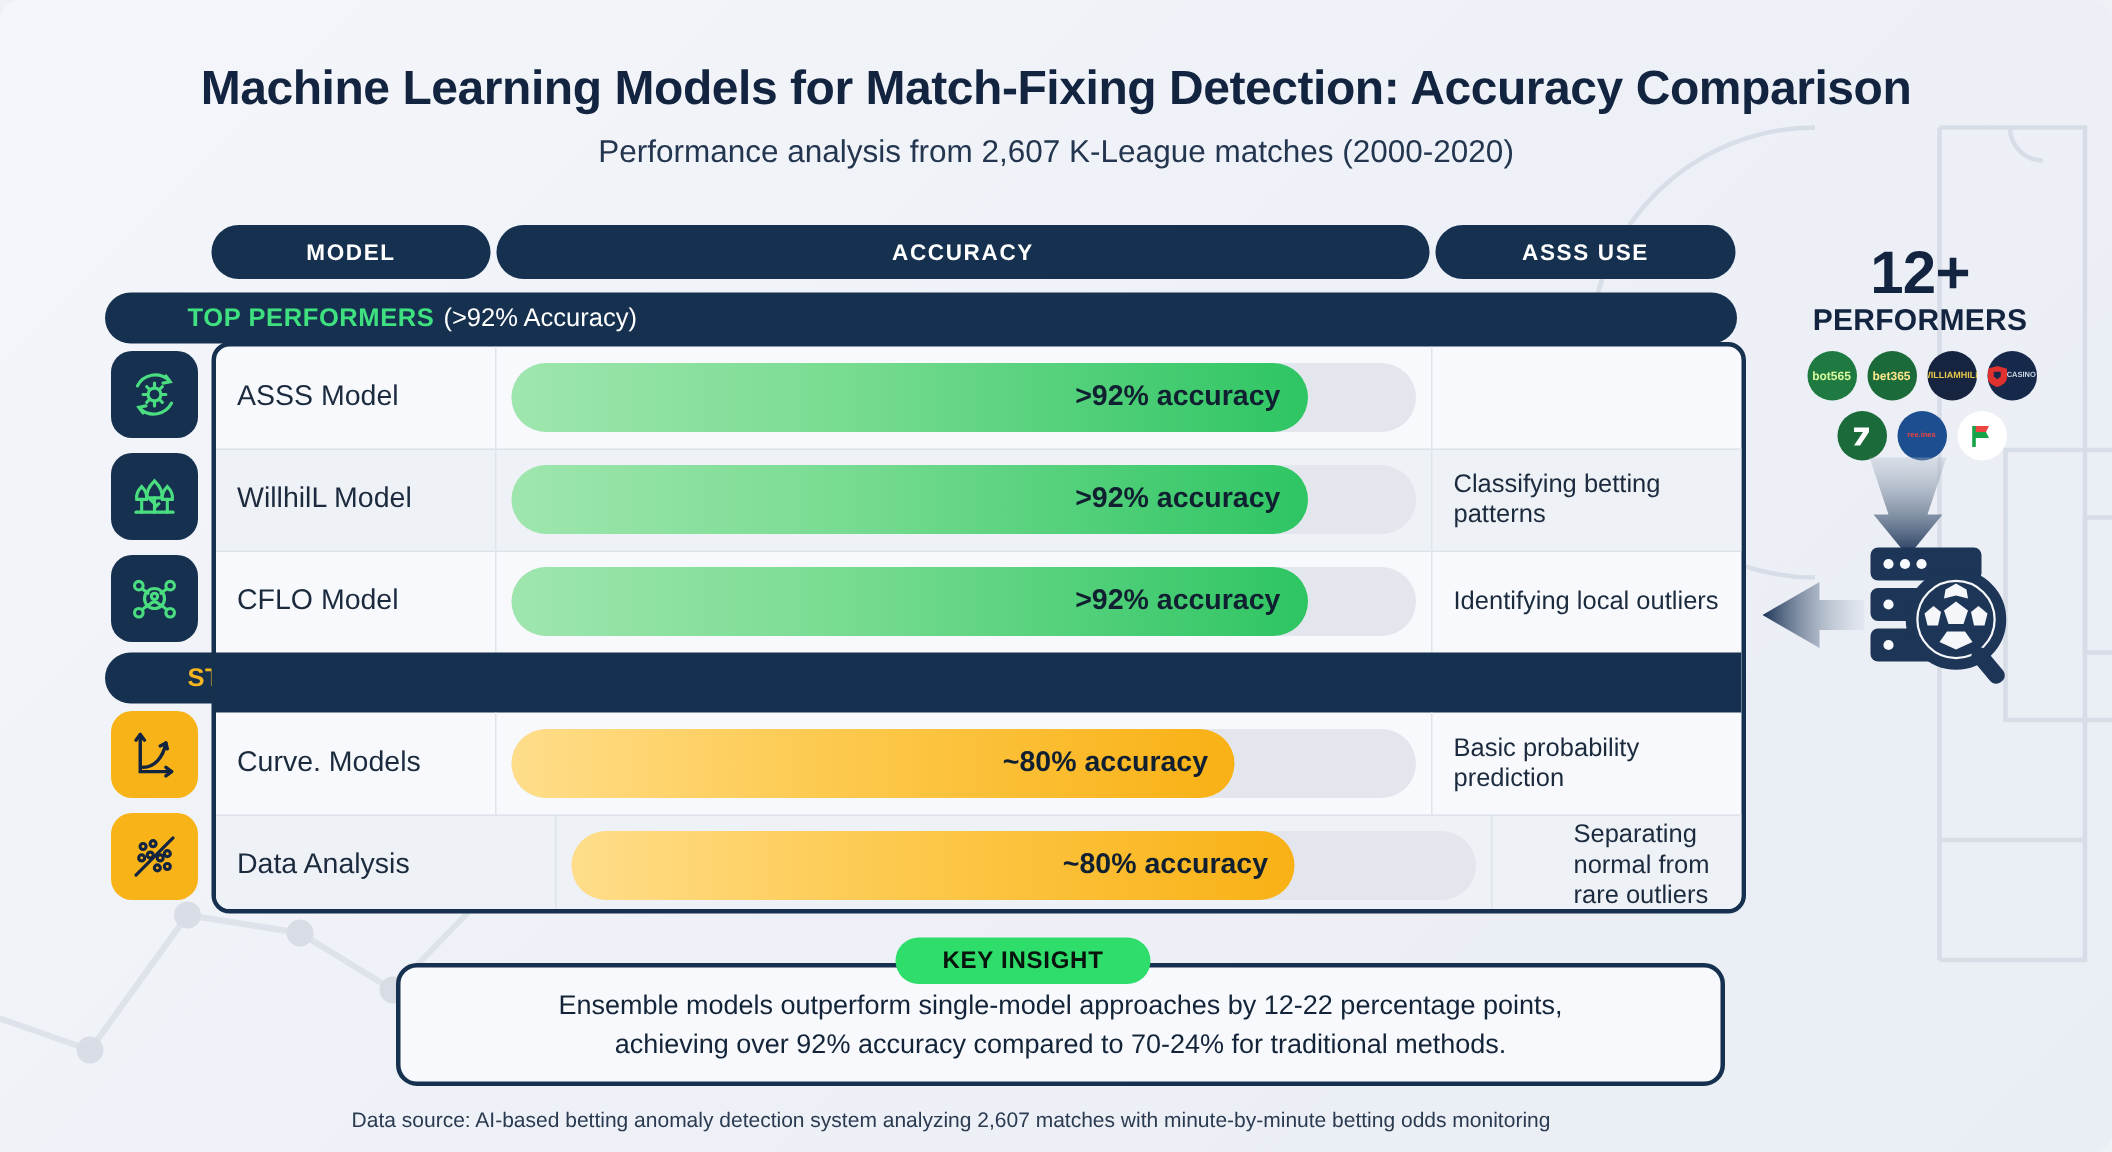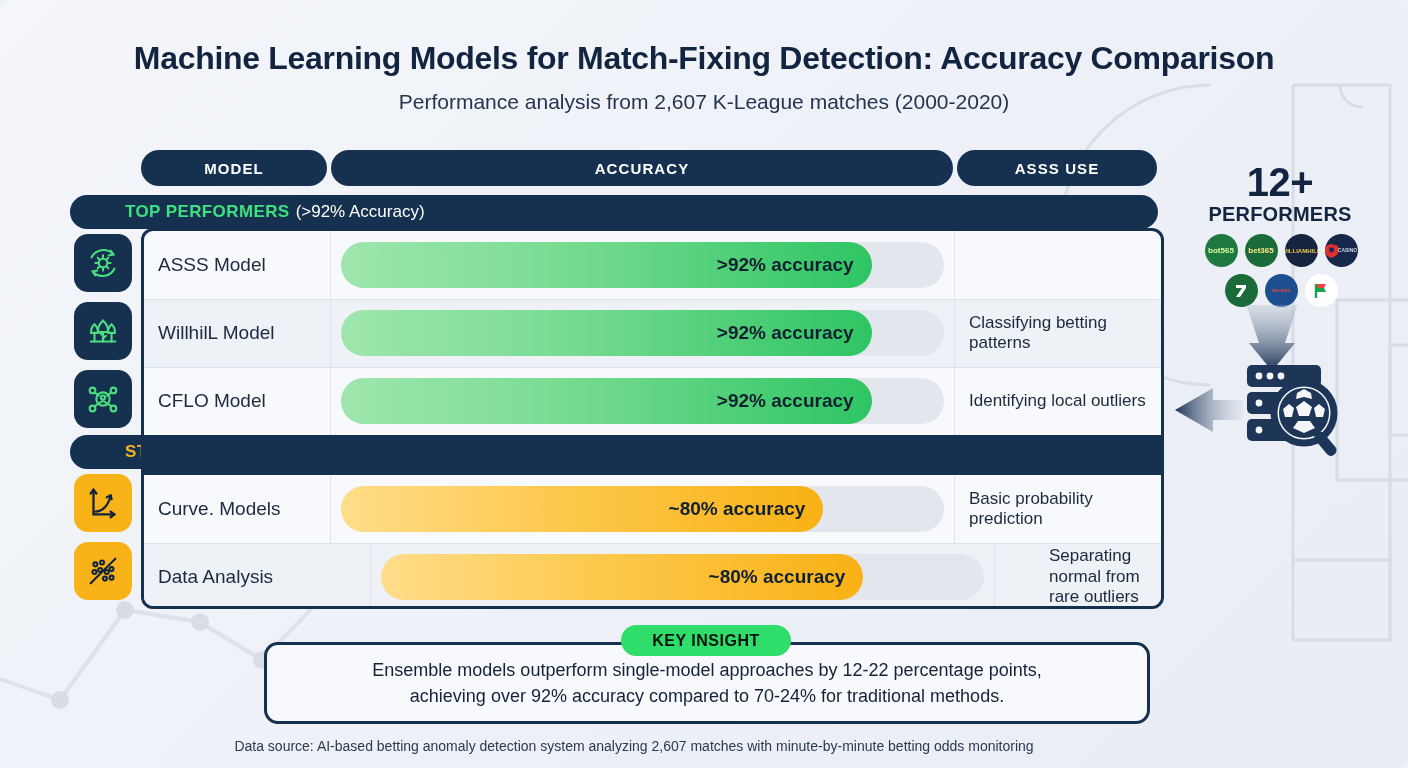--- a/index.html
+++ b/index.html
@@ -115,21 +115,21 @@
 
   
   .insight-box{
     position:absolute;left:264px;top:642px;width:880px;height:76px;
     border:3px solid #16314f;border-radius:14px;background:#f7f9fc;
     display:flex;align-items:center;justify-content:center;
     text-align:center;
   }
   .insight-text{font-size:18px;color:#132338;line-height:1.45;}
   .insight-badge{
-    position:absolute;left:621px;top:625px;width:170px;height:31px;
+    position:absolute;left:597px;top:625px;width:170px;height:31px;
     background:#2fdd6a;border-radius:16px;
     display:flex;align-items:center;justify-content:center;
     font-size:16px;font-weight:bold;color:#07130c;letter-spacing:.5px;text-align:center;
   }
   .footer{
     position:absolute;left:0;top:738px;width:1268px;text-align:center;
     font-size:14px;color:#2a3a50;
   }
 </style>
 </head>

